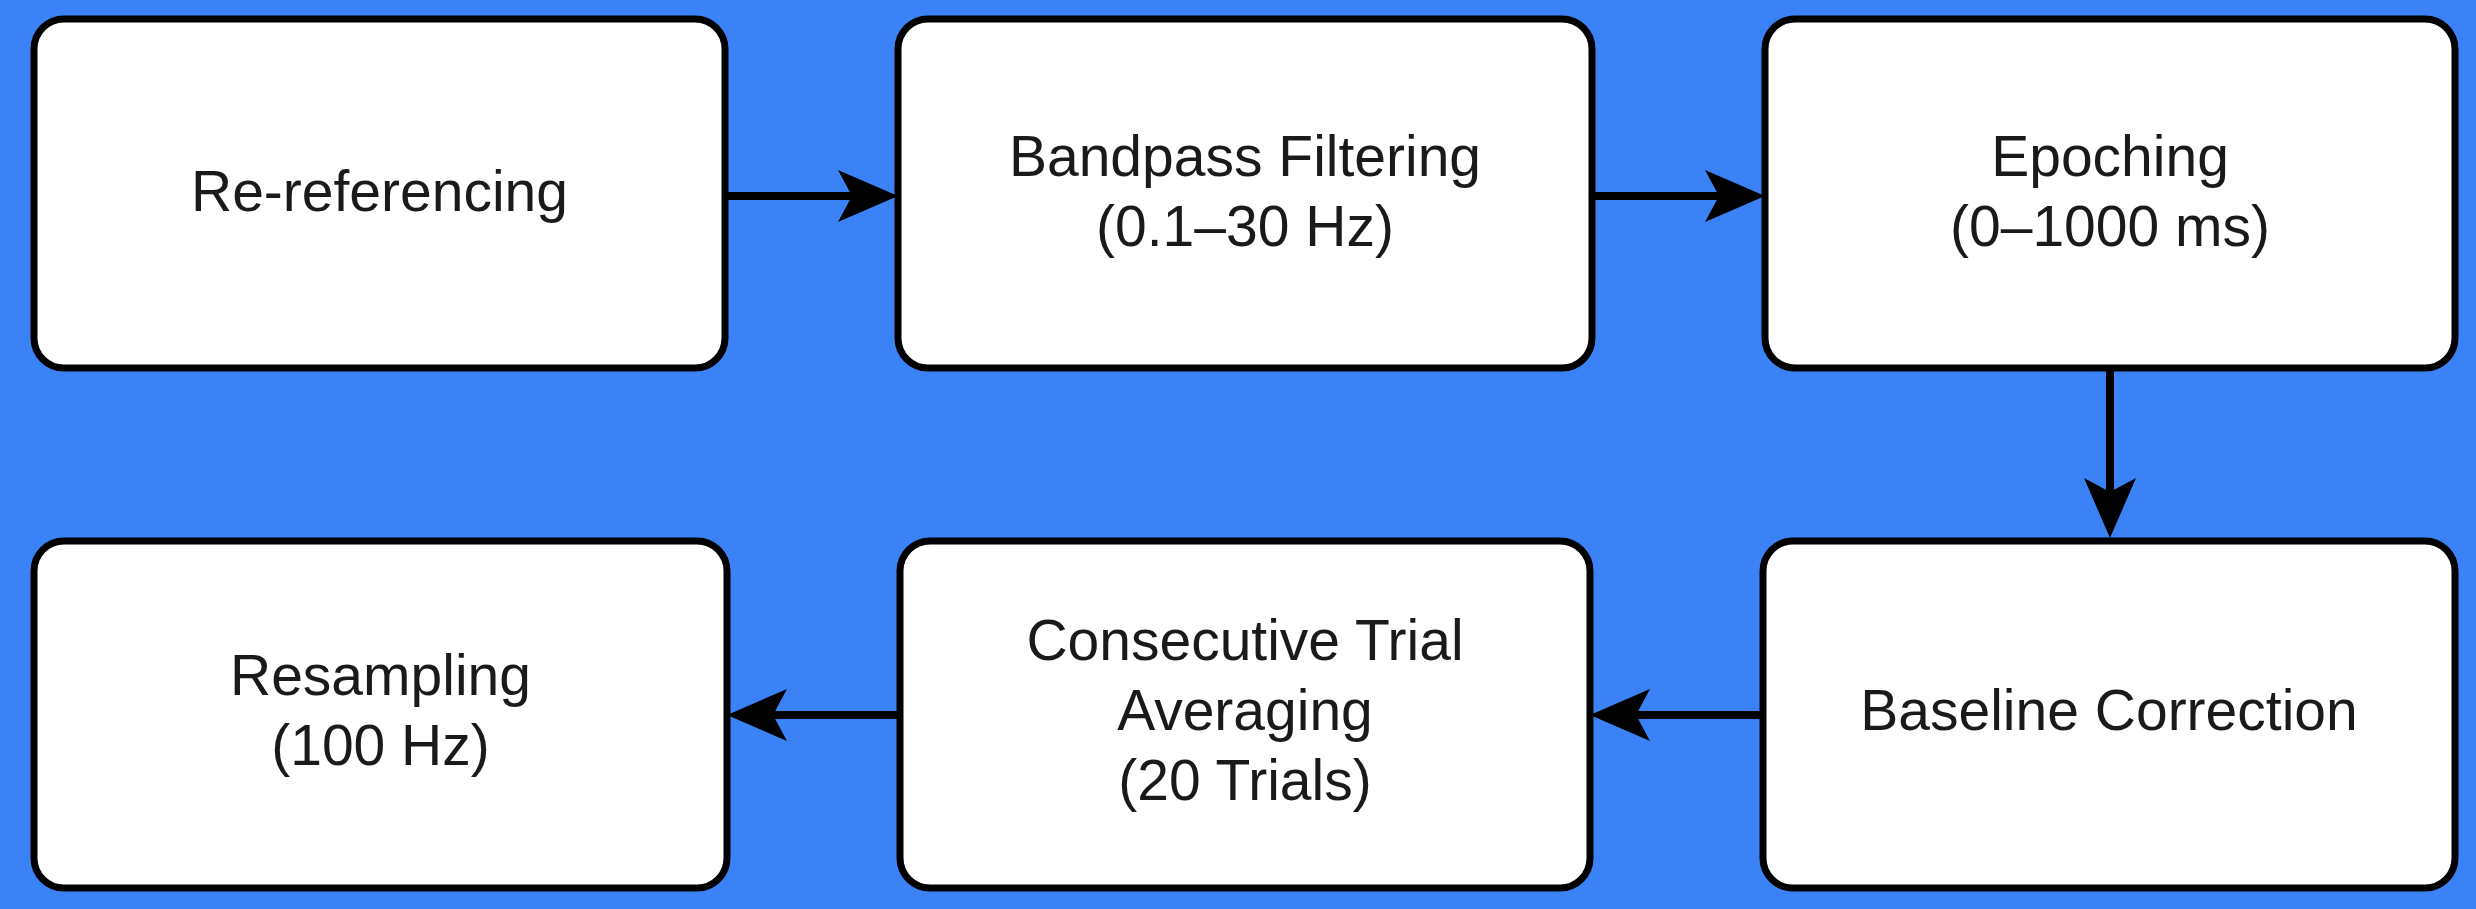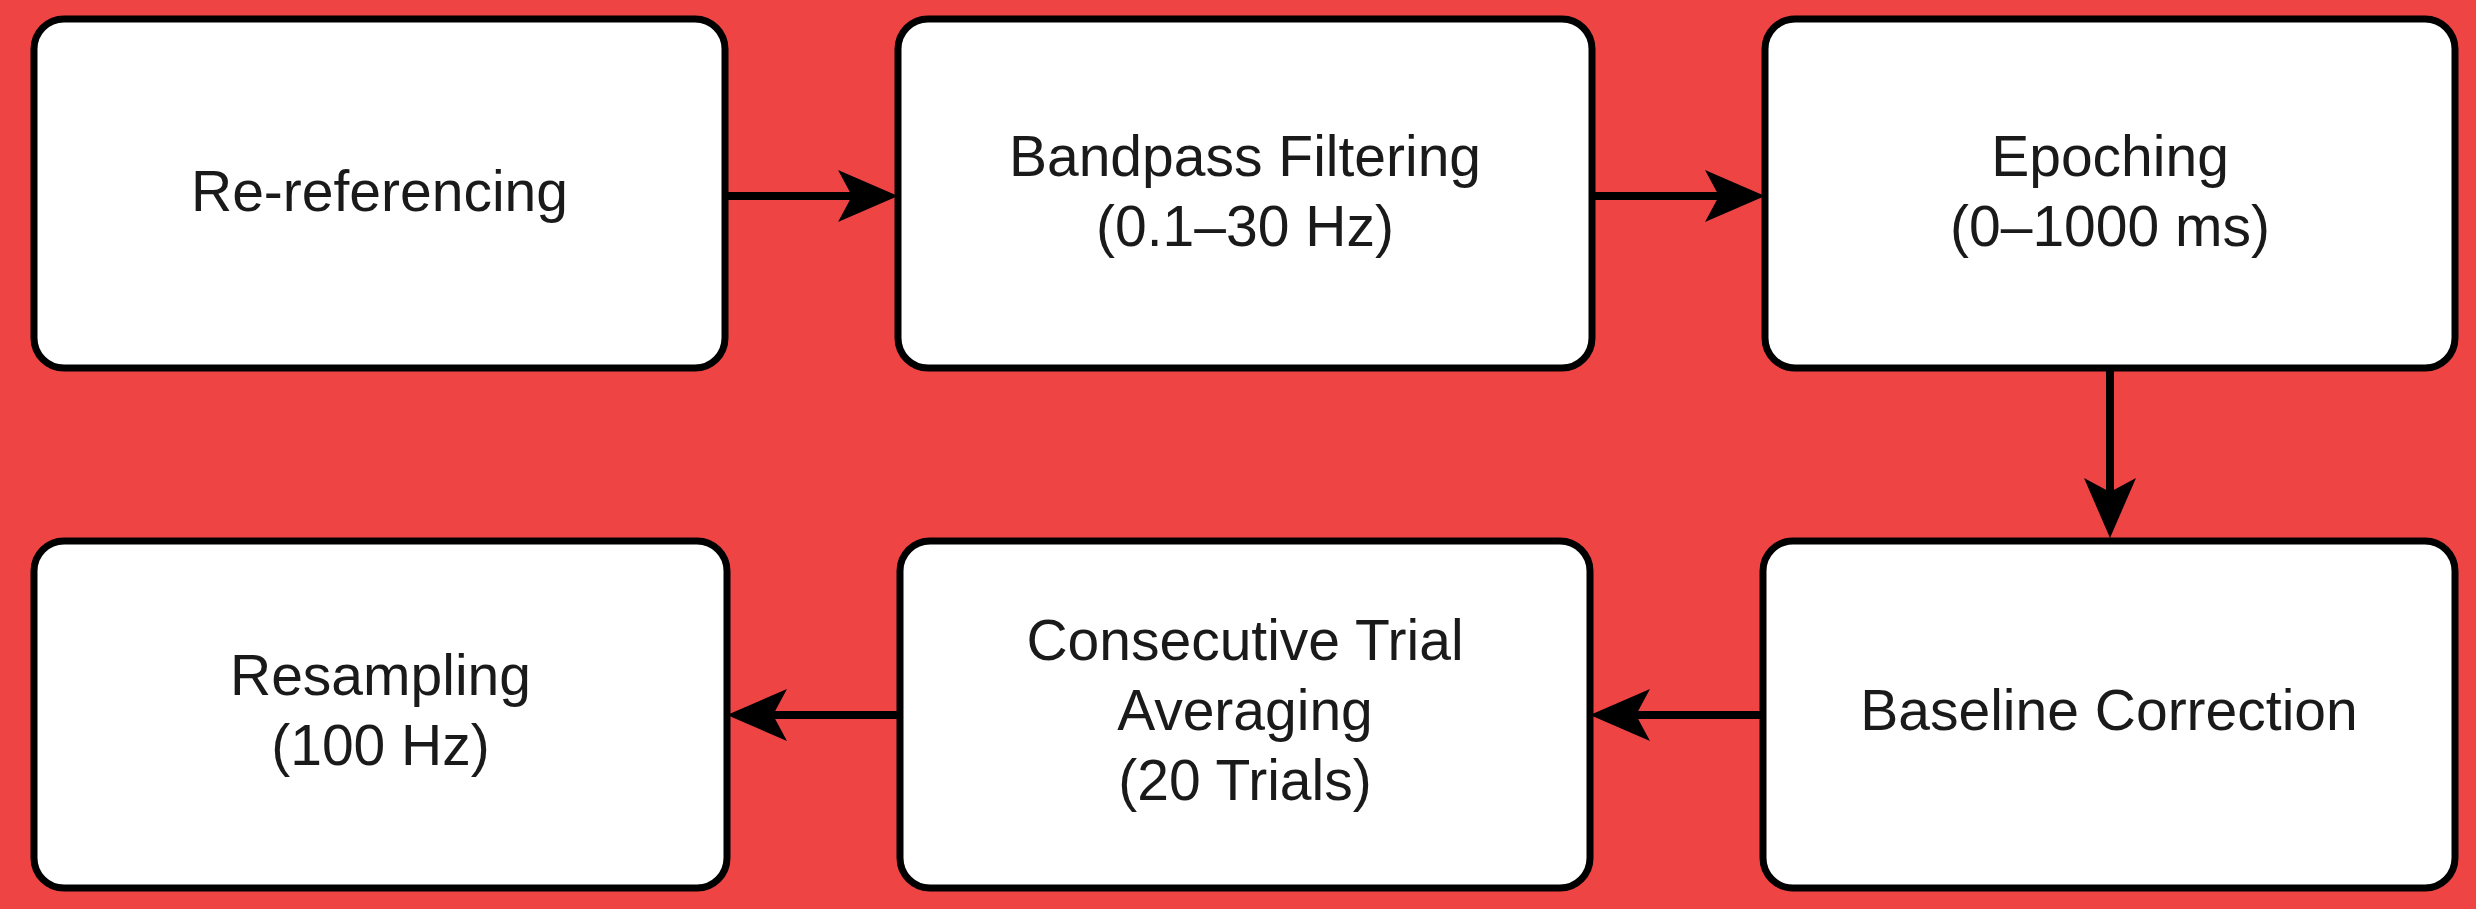--- a/index.html
+++ b/index.html
@@ -5,21 +5,21 @@
 <style>
   html, body {
     margin: 0;
     padding: 0;
     background: #ffffff;
   }
   #canvas {
     position: relative;
     width: 2476px;
     height: 909px;
-    background: #ef4444;
+    background: #3b82f6;
     overflow: hidden;
     font-family: "Liberation Sans", "DejaVu Sans", sans-serif;
   }
   svg.layer {
     position: absolute;
     top: 0;
     left: 0;
     width: 2476px;
     height: 909px;
   }

